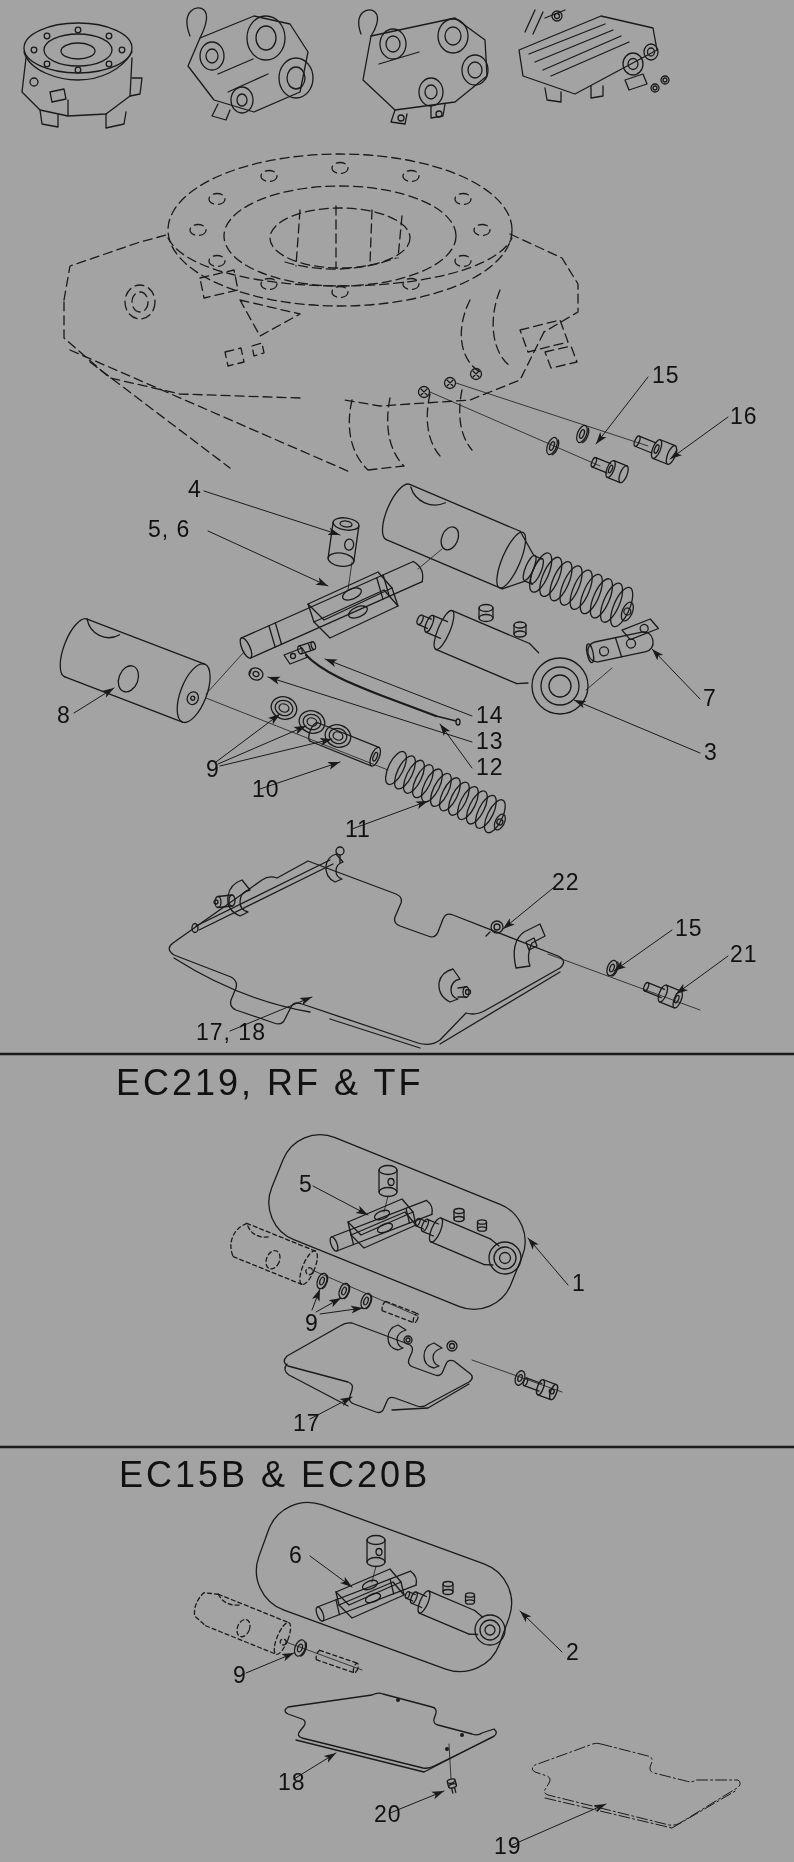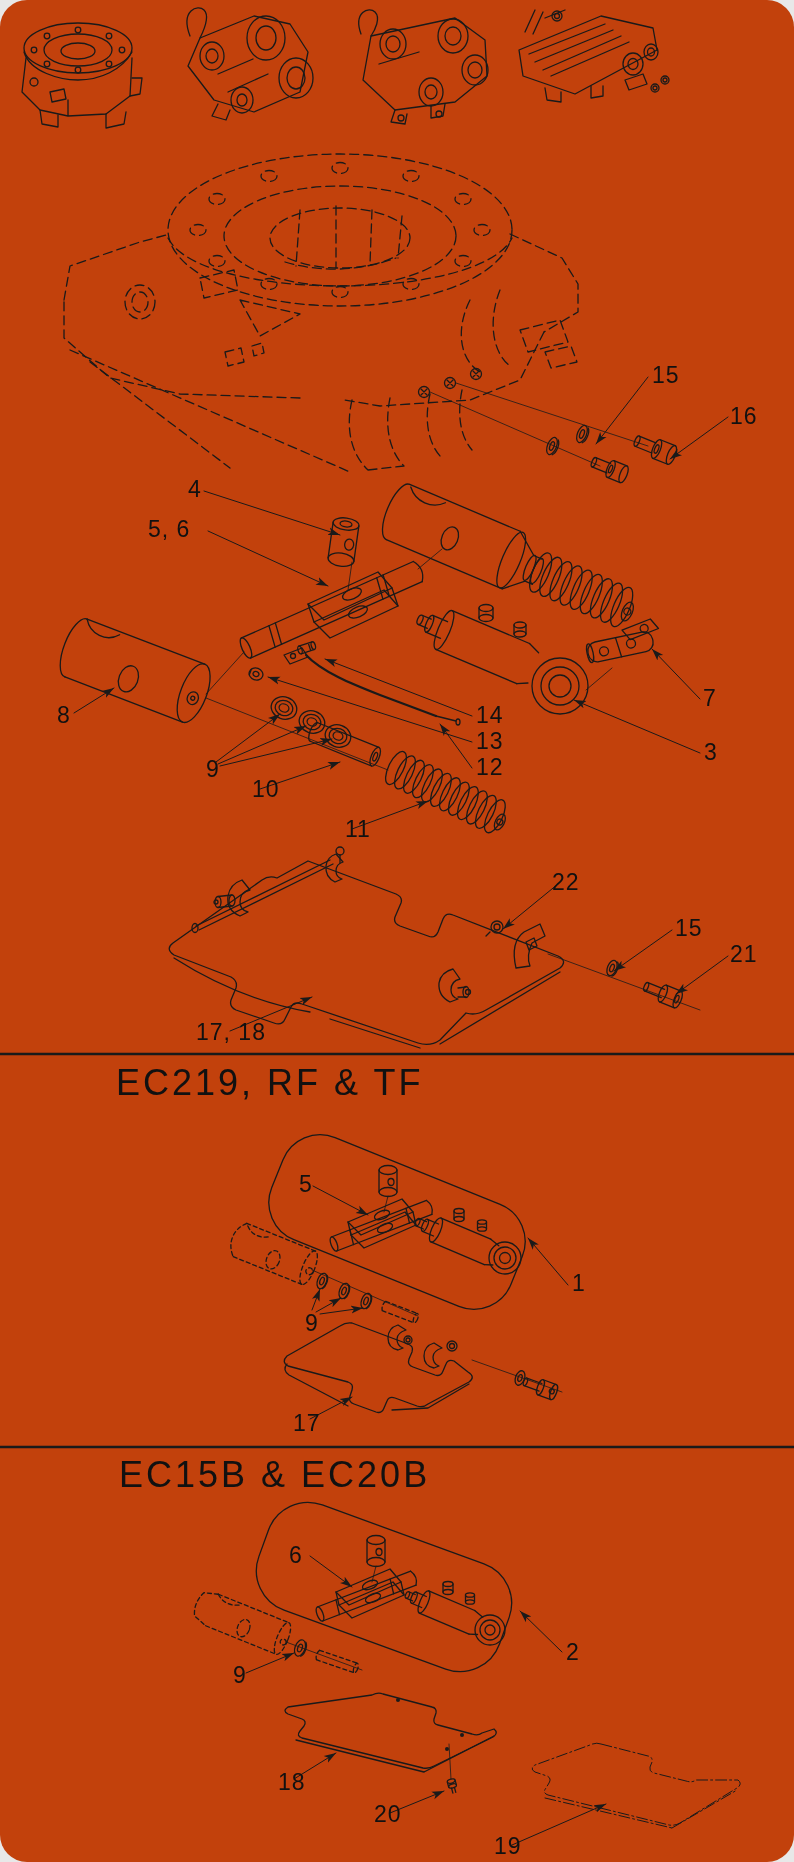--- a/index.html
+++ b/index.html
@@ -1,17 +1,17 @@
 <!DOCTYPE html>
 <html><head>
 <meta charset="utf-8">
 <style>
   html,body{margin:0;padding:0;background:#e8e8e8;}
-  .page{position:relative;width:794px;height:1862px;background:#c2410c;overflow:hidden;
-        font-family:"Liberation Sans",sans-serif;border-radius:27px;}
+  .page{position:relative;width:794px;height:1862px;background:#a3a3a3;overflow:hidden;
+        font-family:"Liberation Sans",sans-serif;}
   svg{position:absolute;left:0;top:0;}
   .draw{fill:none;stroke:#1a1a1a;stroke-width:1.3;stroke-linecap:round;stroke-linejoin:round;}
   .thin{stroke-width:0.8;}
   .thk{stroke-width:2.2;}
   .ld{stroke-width:1;marker-end:url(#arw);}
   .dsh{stroke-dasharray:9 5;}
   .dsh2{stroke-dasharray:4 3;}
   .phm{stroke-dasharray:11 3 2 3;stroke-width:1;}
   .dot{fill:#1a1a1a;stroke:none;}
   text.callout{fill:#111;stroke:none;font-family:"Liberation Sans",sans-serif;

